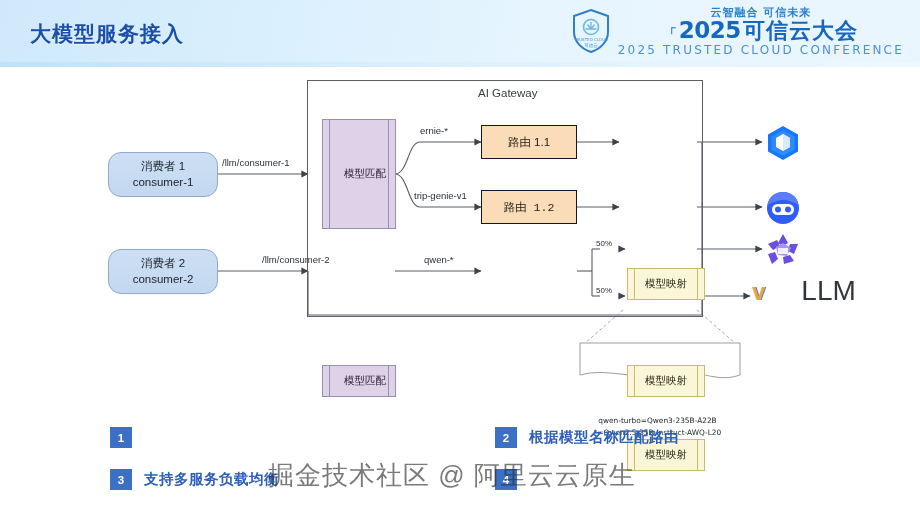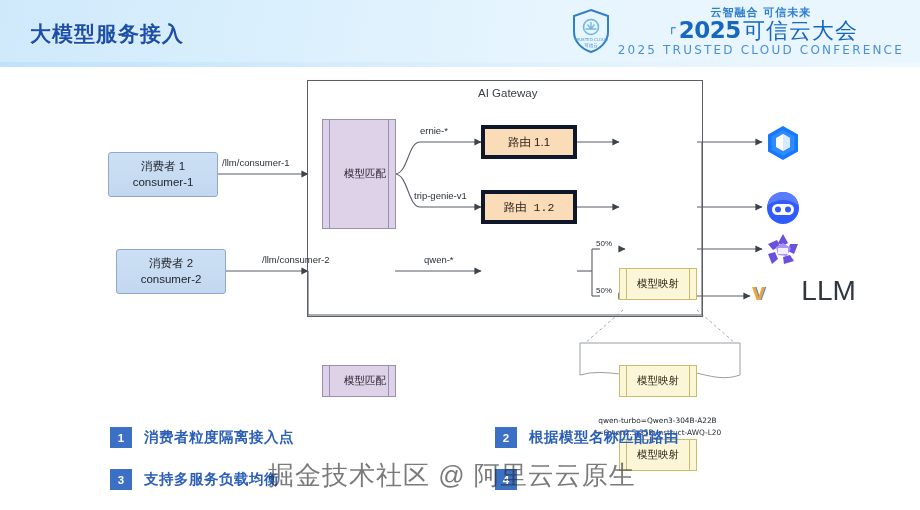--- a/index.html
+++ b/index.html
@@ -30,59 +30,59 @@
   .logo-cluster{ position:absolute; right:16px; top:5px; height:52px; display:flex; align-items:center; gap:7px; }
   .shield{ width:40px; height:46px; position:relative; }
   .shield svg{ display:block; }
   .conf-text{ display:flex; flex-direction:column; align-items:center; line-height:1; }
   .conf-slogan{ font-size:11px; color:#2e7fd0; font-weight:bold; letter-spacing:1px; margin-bottom:1px;
                 font-family:"DejaVu Sans", sans-serif; }
   .conf-main{ display:flex; align-items:baseline; gap:2px; }
   .conf-quote{ font-size:13px; color:#2470c4; font-weight:bold; }
   .conf-year{ font-size:23px; font-weight:bold; color:#1667c0; letter-spacing:-0.5px;
               font-family:"DejaVu Sans", sans-serif; }
-  .conf-cn{ font-size:22px; font-weight:normal; color:#1667c0; letter-spacing:1px; }
+  .conf-cn{ font-size:22px; font-weight:bold; color:#1667c0; letter-spacing:1px; }
   .conf-en{ font-size:12px; color:#4a90d6; letter-spacing:2.2px; margin-top:2px;
             font-family:"DejaVu Sans", sans-serif; }
 
   
   .diagram{ position:absolute; left:0; top:67px; width:804px; height:345px; }
   svg.canvas{ position:absolute; left:0; top:0; }
 
   .node{ position:absolute; display:flex; align-items:center; justify-content:center;
          text-align:center; }
 
   .consumer{
-    border:1px solid #8fa8cc; border-radius:3px;
+    border:1px solid #8fa8cc; border-radius:13px;
     background: linear-gradient(180deg,#ccdff4 0%, #c3d8f0 100%);
     color:#20262e; font-size:11.5px; line-height:1.35;
   }
   .gateway-box{
     position:absolute; border:1.4px solid #5a5f66; background:transparent;
   }
   .gateway-label{
     position:absolute; font-size:11.5px; color:#3b4047;
   }
   .match-box{
     border:1px solid #9a8fb0; background:#ddd2e8;
     font-size:10.5px; color:#2a2530; position:relative;padding-left:12px;
   }
   .match-box::before, .match-box::after{
     content:""; position:absolute; top:0; bottom:0; width:0; border-left:1px solid #9a8fb0;
   }
   .match-box::before{ left:6px; }
   .match-box::after{ right:6px; }
 
   .route-box{
-    border:4px solid #0f172a; background:#fbdcb9;
+    border:1px solid #0f172a; background:#fbdcb9;
     font-size:11.5px; color:#241d14;
   }
   .map-box{
     border:1px solid #c9bc6a; background:#fbf6d8;
-    font-size:10.5px; color:#241f10; position:relative;
+    font-size:10.5px; color:#241f10; position:relative;margin-left:8px;
   }
   .map-box::before, .map-box::after{
     content:""; position:absolute; top:0; bottom:0; width:0; border-left:1px solid #c9bc6a;
   }
   .map-box::before{ left:6px; }
   .map-box::after{ right:6px; }
 
   .edge-label{
     position:absolute; font-size:9.5px; color:#2b2f35;
     white-space:nowrap; font-family:"Liberation Sans", sans-serif;
@@ -205,21 +205,21 @@
 
     <div class="gateway-box" style="left:307px; top:13px; width:396px; height:237px;"></div>
     <div class="gateway-label" style="left:478px; top:20px;">AI Gateway</div>
 
     <div class="node consumer" style="left:108px; top:85px; width:110px; height:45px; flex-direction:column;">
       <span>消费者 1</span>
       <span>consumer-1</span>
     </div>
     <div class="edge-label" style="left:222px; top:90px;">/llm/consumer-1</div>
 
-    <div class="node consumer" style="left:116px; top:182px; width:110px; height:45px; flex-direction:column;">
+    <div class="node consumer" style="left:108px; top:182px; width:110px; height:45px; flex-direction:column;">
       <span>消费者 2</span>
       <span>consumer-2</span>
     </div>
     <div class="edge-label" style="left:222px; top:187px;margin-left:40px;">/llm/consumer-2</div>
 
     <div class="node match-box" style="left:322px; top:52px; width:74px; height:110px;">
         <span>模型匹配</span>
       </div>
 
     <div class="node match-box" style="left:322px; top:188px; width:74px; height:32px;">
@@ -285,29 +285,28 @@
       </svg>
     </div>
 
     <div class="provider" style="left:752px; top:210px; display:flex; align-items:baseline;">
       <span style="font-size:24px; font-weight:bold; color:#f0a53c; line-height:1;
                    text-shadow:1px 0 0 #3a7fe0;">v</span>
       <span style="font-size:28px; color:#31373f; letter-spacing:0px; line-height:1;margin-left:36px;">LLM</span>
     </div>
 
     <div class="callout">
-      <div class="callout-text">qwen-turbo=Qwen3-304B-A22B</div>
+      <div class="callout-text">qwen-turbo=Qwen3-235B-A22B</div>
       <div class="callout-text" style="top:21px;">*=Qwen2.5-35B-Instruct-AWQ-L20</div>
     </div>
   </div>
 
   <div class="bullets">
     <div class="bullet" style="left:110px; top:12px;">
       <span class="bnum">1</span>
-      <span class="btext">消费者粒度隔离接入点</span>
     </div>
     <div class="bullet" style="left:495px; top:12px;">
       <span class="bnum">2</span>
       <span class="btext">根据模型名称匹配路由</span>
     </div>
     <div class="bullet" style="left:110px; top:54px;">
       <span class="bnum">3</span>
       <span class="btext">支持多服务负载均衡</span>
     </div>
     <div class="bullet" style="left:495px; top:54px;">

